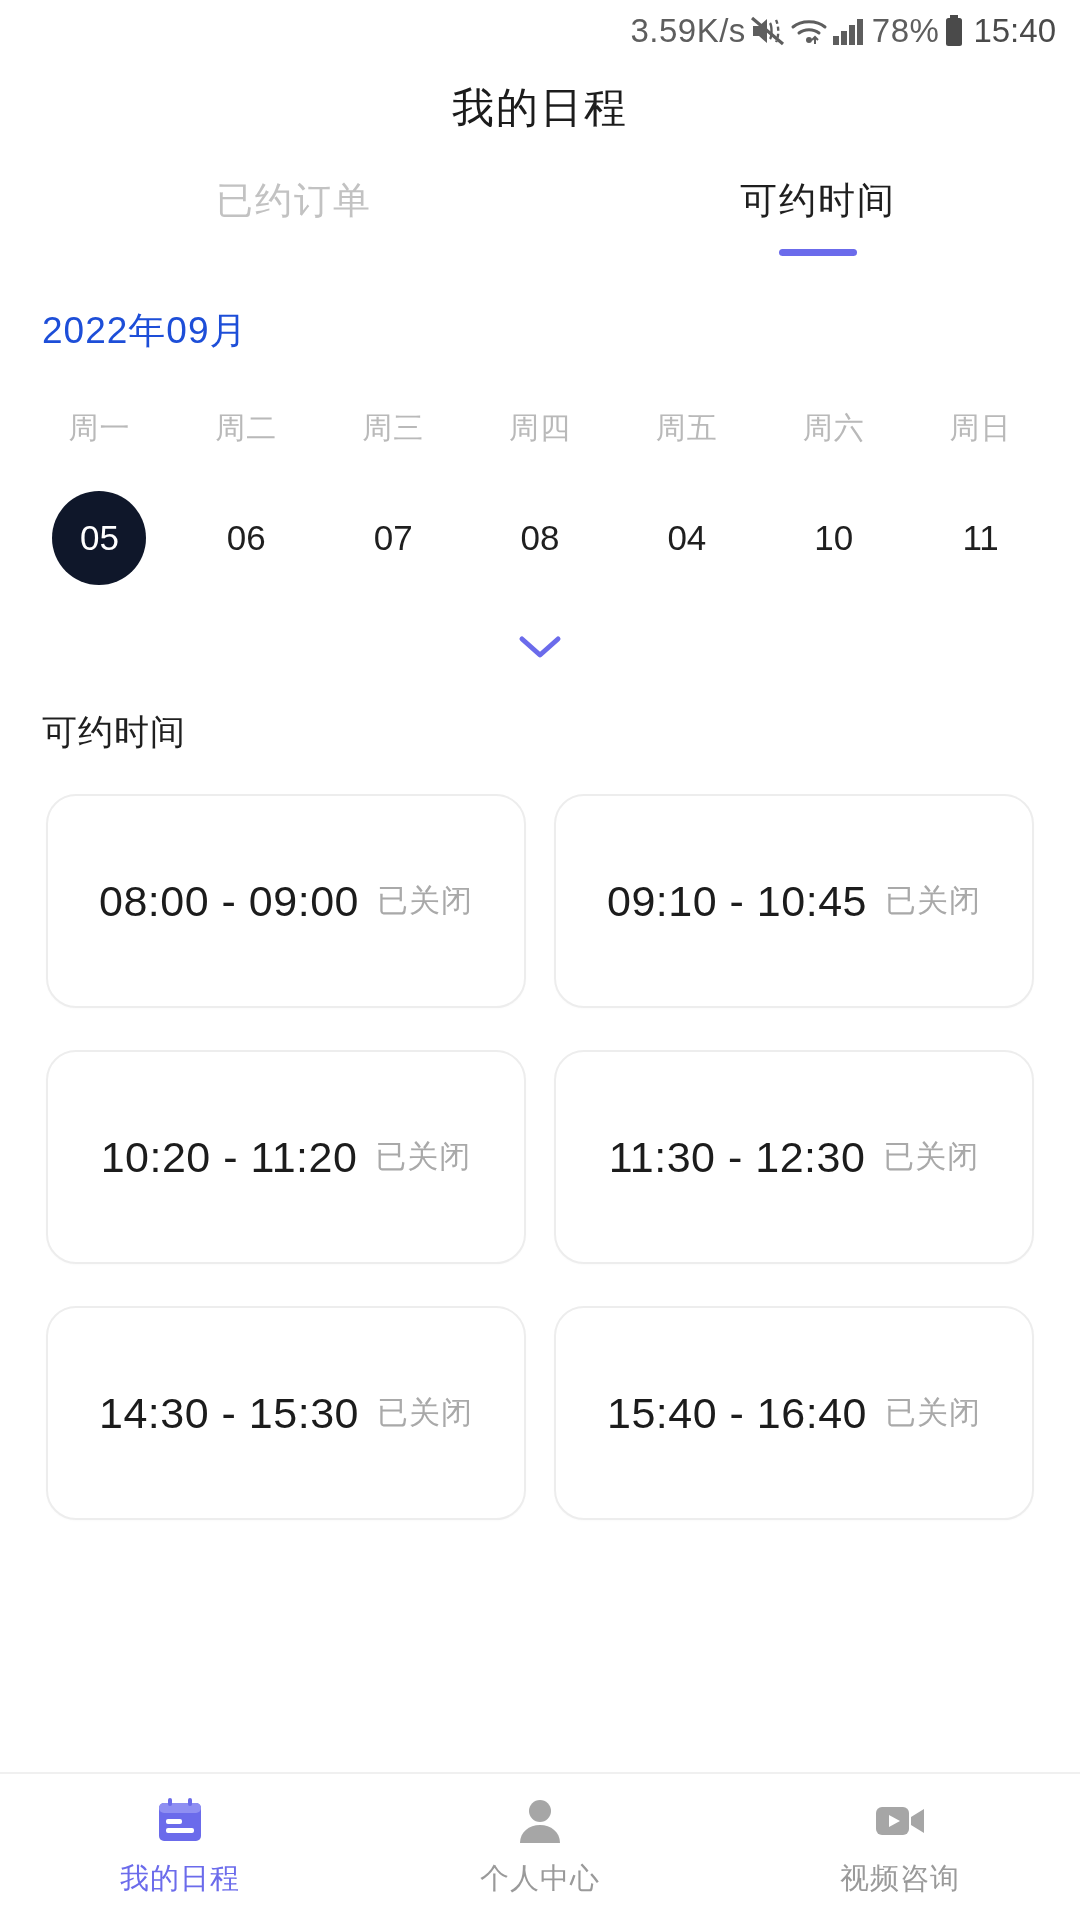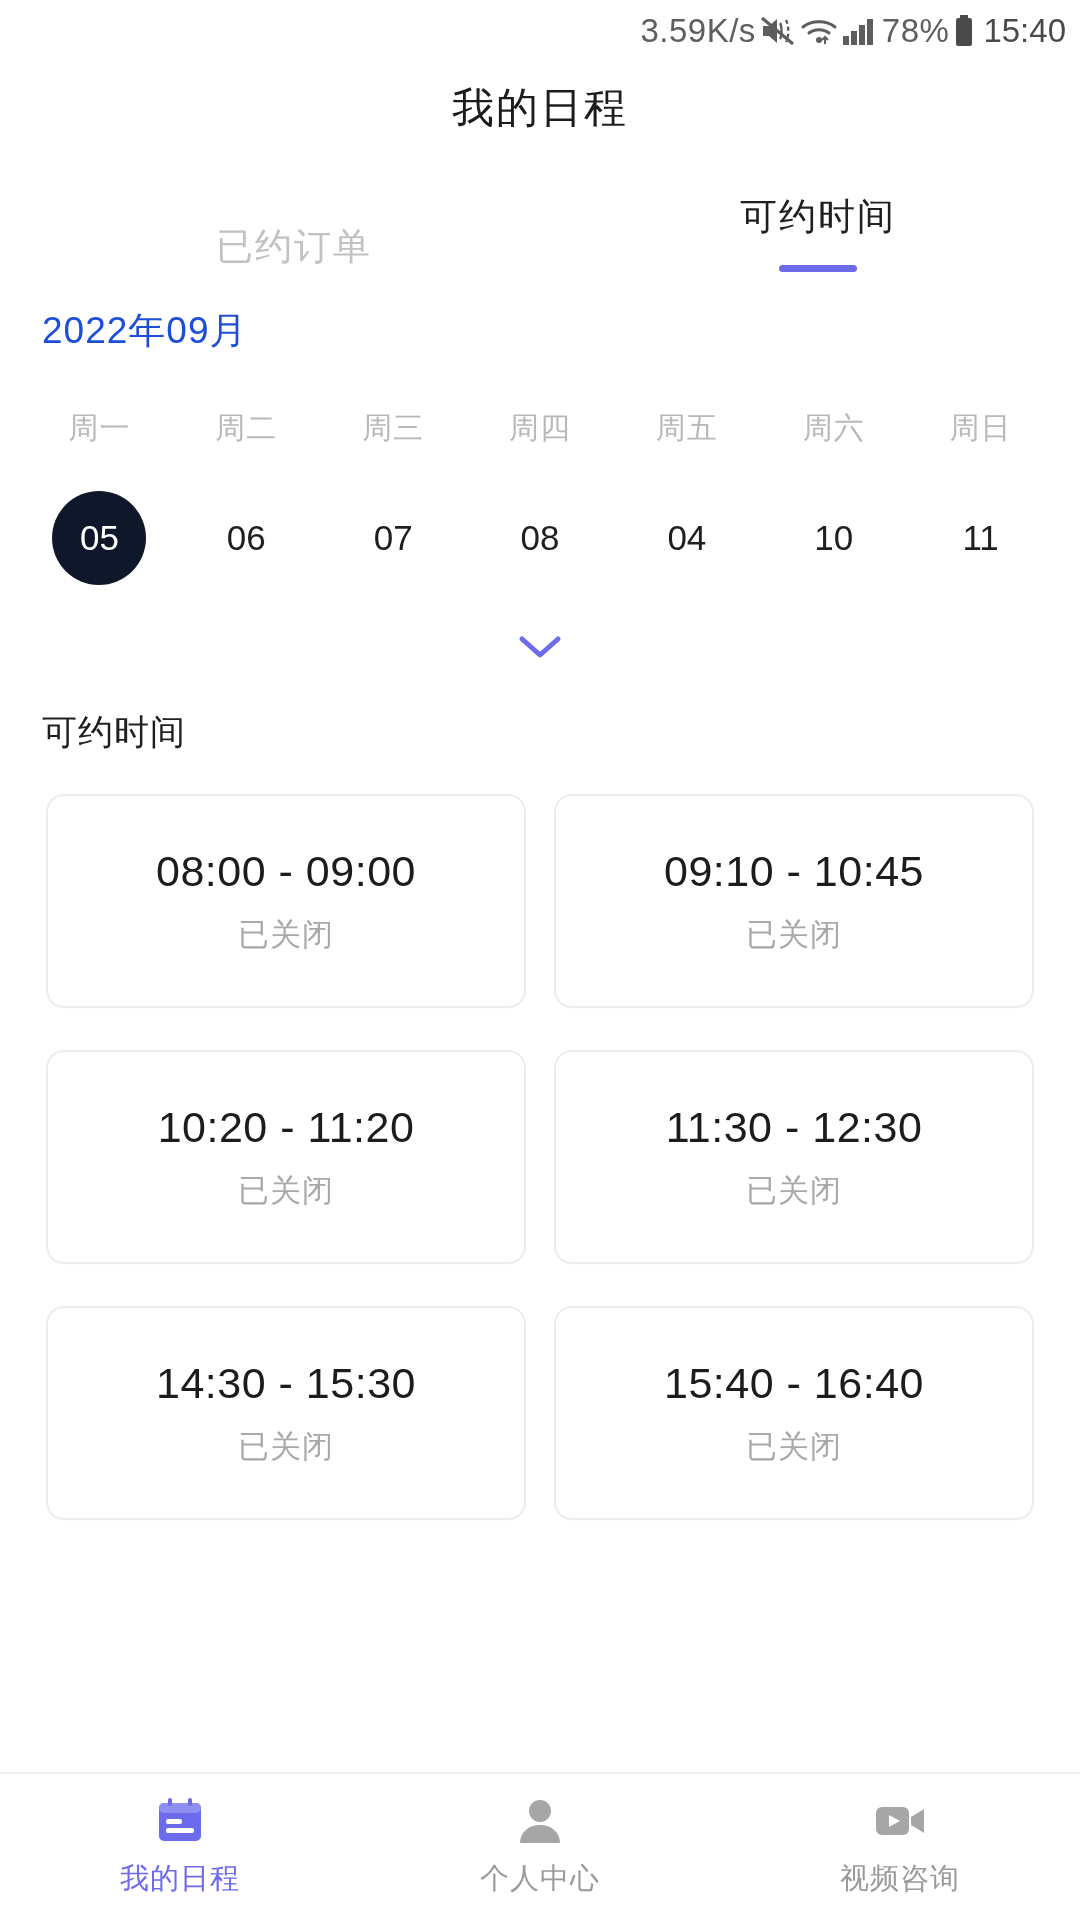--- a/index.html
+++ b/index.html
@@ -7,32 +7,32 @@
     width:1080px; height:1920px;
     background:#ffffff;
     font-family:"Liberation Sans","DejaVu Sans",sans-serif;
     overflow:hidden;
   }
   .phone { position:relative; width:1080px; height:1920px; background:#fff; display:flex; flex-direction:column; }
 
   
   .statusbar {
     height:62px; display:flex; align-items:center; justify-content:flex-end;
-    padding-right:14px; gap:4px; color:#606060;
+    padding-right:24px; gap:4px; color:#606060;
   }
   .sb-text { font-size:33px; color:#5e5e5e; letter-spacing:0.5px; }
   .sb-ico { display:flex; align-items:center; }
   .sb-time { font-size:33px; color:#4a4a4a; margin-left:4px;text-align:center; }
 
   
   .title-bar { height:92px; display:flex; align-items:center; justify-content:center; }
   .title-bar h1 { font-size:42px; font-weight:500; color:#1c1c1c; letter-spacing:2px; }
 
   
-  .tabs { display:flex; height:118px; align-items:flex-end; padding-top:22px;padding-left:32px; }
+  .tabs { display:flex; height:118px; align-items:flex-start; padding-top:22px;padding-left:32px; }
   .tab { flex:1; display:flex; flex-direction:column; align-items:center; }
   .tab-label { font-size:37px; letter-spacing:2px; color:#c2c2c2; font-weight:400; }
   .tab.active .tab-label { color:#1f1f1f; font-weight:500; }
   .tab-underline { width:0; height:0; }
   .tab.active .tab-underline {
     width:78px; height:7px; border-radius:4px; background:#6b6beb; margin-top:23px;
   }
 
   
   .month-row { padding:34px 42px 0 42px; }
@@ -58,22 +58,22 @@
   
   .section-head { padding:40px 42px 0 42px; }
   .section-title { font-size:35px; color:#1f1f1f; letter-spacing:1px; }
 
   
   .slots {
     margin-top:38px; padding:0 46px;
     display:grid; grid-template-columns:1fr 1fr; gap:42px 28px;
   }
   .slot {
-    background:#ffffff; border:2px solid #ededed; border-radius:18px;
-    height:214px; display:flex; flex-direction:column;
+    background:#ffffff; border:2px solid #ededed; border-radius:30px;
+    height:214px; display:flex; flex-direction:row;
     align-items:center; justify-content:center; gap:18px;
     box-shadow:0 1px 2px rgba(0,0,0,0.02);
   }
   .slot-time { font-size:43px; color:#1c1c1c; letter-spacing:0.5px; }
   .slot-status { font-size:31px; color:#a9a9a9; letter-spacing:1px; }
 
   
   .spacer { flex:1; }
   .bottomnav {
     height:148px; border-top:2px solid #f0f0f0; background:#fff;

